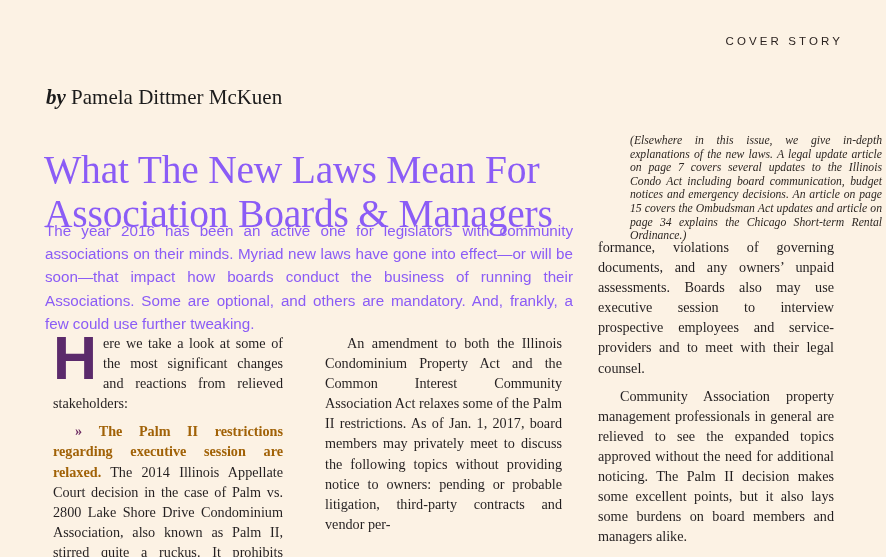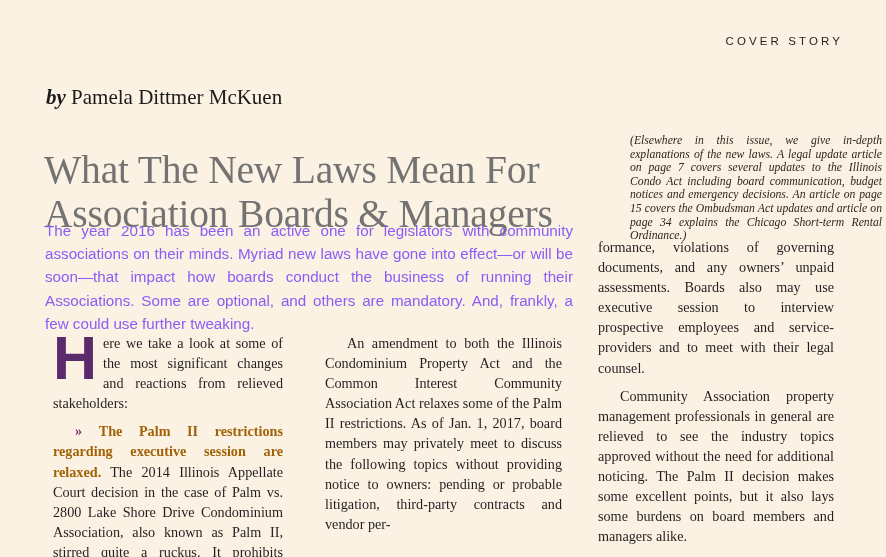--- a/index.html
+++ b/index.html
@@ -52,21 +52,21 @@
   .byline .author {
     font-weight: 400;
   }
 
   
   .headline {
     position: absolute;
     left: 44px;
     top: 122px;
     width: 560px;
-    color: #737373;
+    color: #8b5cf6;
     font-size: 39.5px;
     line-height: 44px;
     font-weight: 400;
     letter-spacing: -0.2px;
   }
   .headline .l1,
   .headline .l2 {
     display: block;
     white-space: nowrap;
   }
@@ -186,17 +186,17 @@
     <p class="first"><span class="dropcap">H</span><span>ere we take a look at some of the most significant changes and reactions from relieved stakeholders:</span></p>
     <p><span class="guillemet">»</span> <span class="lead-in">The Palm II restrictions regarding executive session are relaxed.</span><span> The 2014 Illinois Appellate Court decision in the case of Palm vs. 2800 Lake Shore Drive Condominium Association, also known as Palm II, stirred quite a ruckus. It prohibits “working sessions” as well as casual discussions of association matters by more than a quorum of board members. The decision also limited the</span></p>
   </div>
 
   <div class="col" id="col2">
     <p><span>An amendment to both the Illinois Condominium Property Act and the Common Interest Community Association Act relaxes some of the Palm II restrictions. As of Jan. 1, 2017, board members may privately meet to discuss the following topics without providing notice to owners: pending or probable litigation, third-party contracts and vendor per-</span></p>
   </div>
 
   <div class="col" id="col3">
     <p class="first"><span>formance, violations of governing documents, and any owners’ unpaid assessments. Boards also may use executive session to interview prospective employees and service-providers and to meet with their legal counsel.</span></p>
-    <p><span>Community Association property management professionals in general are relieved to see the industry topics approved without the need for additional noticing. The Palm II decision makes some excellent points, but it also lays some burdens on board members and managers alike.</span></p>
+    <p><span>Community Association property management professionals in general are relieved to see the expanded topics approved without the need for additional noticing. The Palm II decision makes some excellent points, but it also lays some burdens on board members and managers alike.</span></p>
     <p><span>“I believe that the overall intent of the Palm case was to reinforce and highlight parts of the Condo and CISA Act (open meetings, transparency, proper communication) and that is laudable,” said Michael Baum, President of Baum Property Management AAMC in</span></p>
   </div>
 
 </div>
 
 </body></html>

